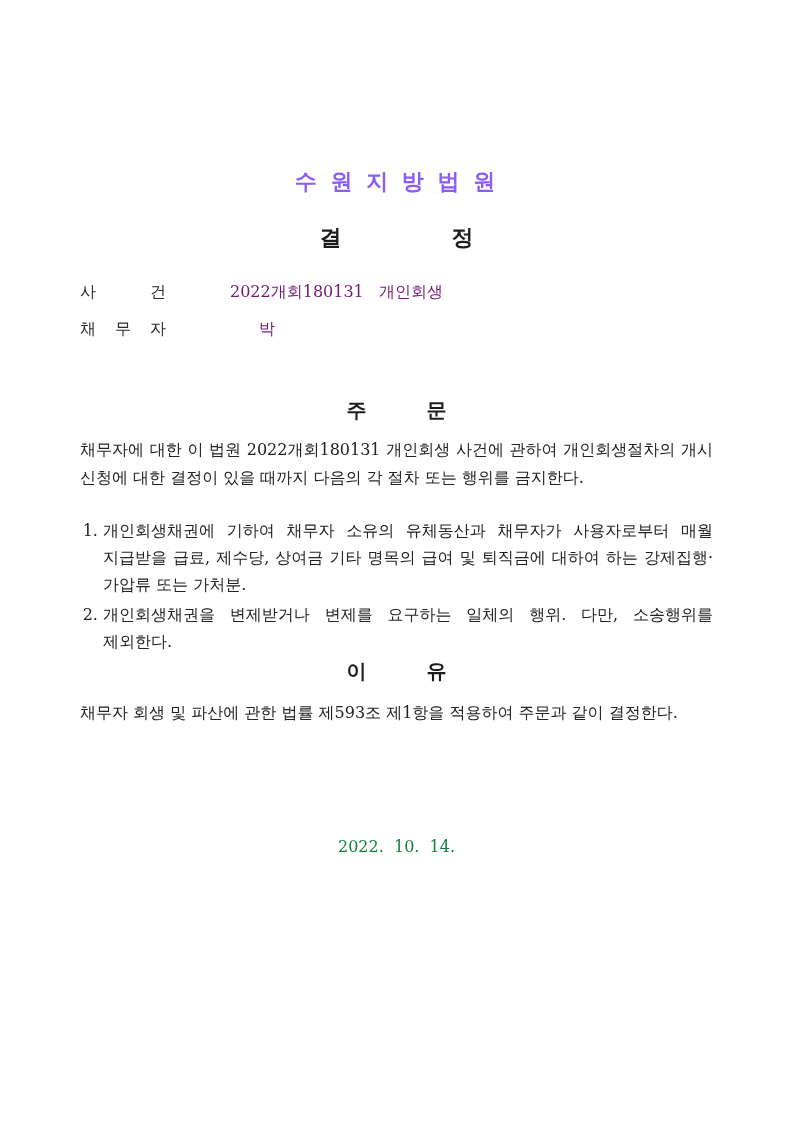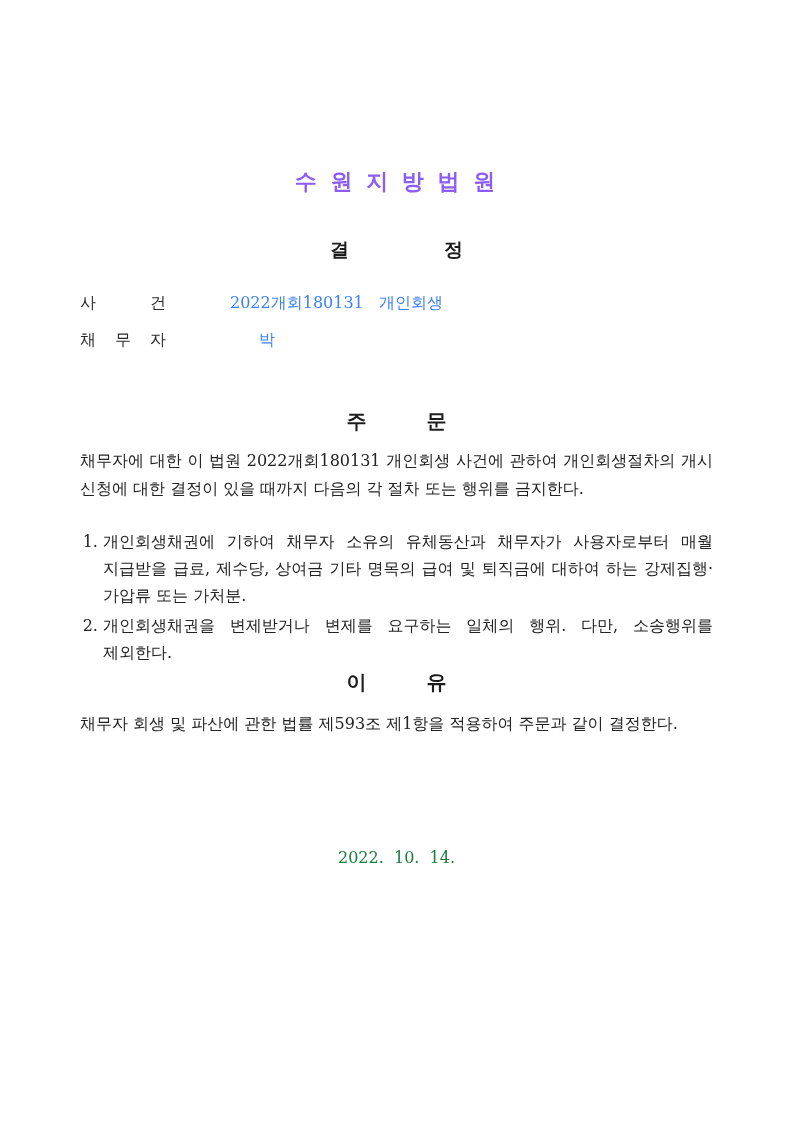--- a/index.html
+++ b/index.html
@@ -43,43 +43,43 @@
     text-align: center;
     font-family: "DejaVu Sans", "Liberation Sans", sans-serif;
     font-weight: bold;
     font-size: 22px;
     line-height: 24px;
     letter-spacing: 3px;
     white-space: pre;
     color: #8b5cf6;
   }
   .doc-title {
-    margin-top: 43px;
+    margin-top: 32px;
     text-align: center;
     font-family: "DejaVu Sans", "Liberation Sans", sans-serif;
     font-weight: bold;
-    font-size: 19px;
+    font-size: 22px;
     line-height: 24px;
     white-space: pre;
     color: #1c1c1c;
   }
   .case-rows { margin-top: 32px; }
   .case-row { display: flex; line-height: 20px; }
   .case-row + .case-row { margin-top: 17px; gap: 29px; }
   .case-label {
     display: inline-block;
     width: 86px;
     text-align: justify;
     text-align-last: justify;
     color: #2a2a2a;
   }
   .case-value {
     margin-left: 64px;
     white-space: pre;
-    color: #3b82f6;
+    color: #701a75;
   }
   .section-heading {
     text-align: center;
     font-family: Liberation Mono, monospace;
     font-weight: bold;
     font-size: 20px;
     line-height: 22px;
     white-space: pre;
     color: #1c1c1c;
   }

